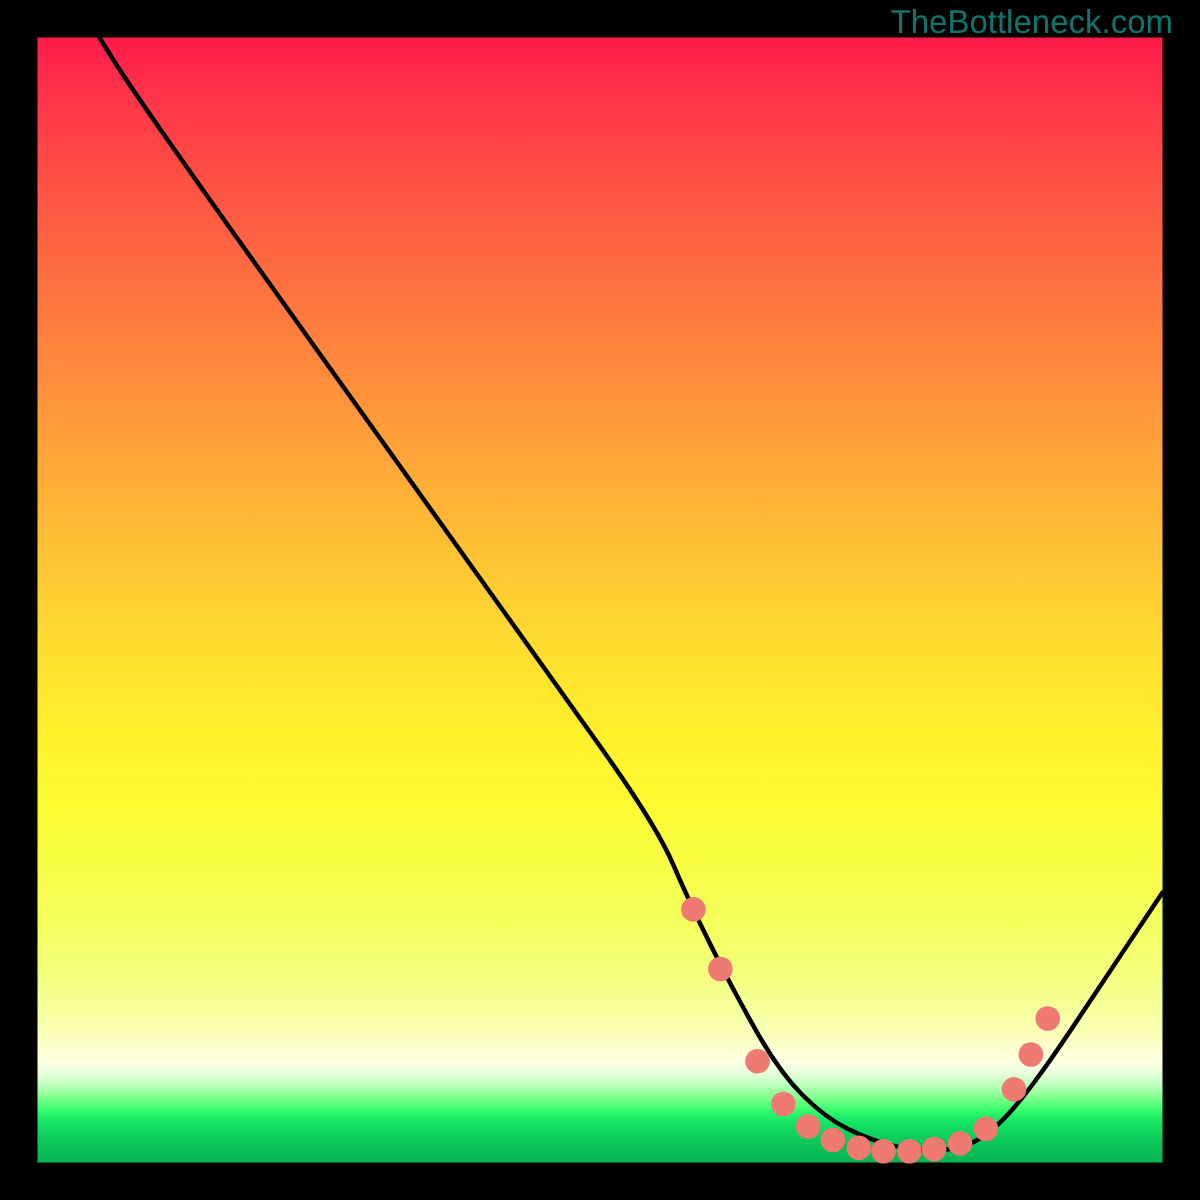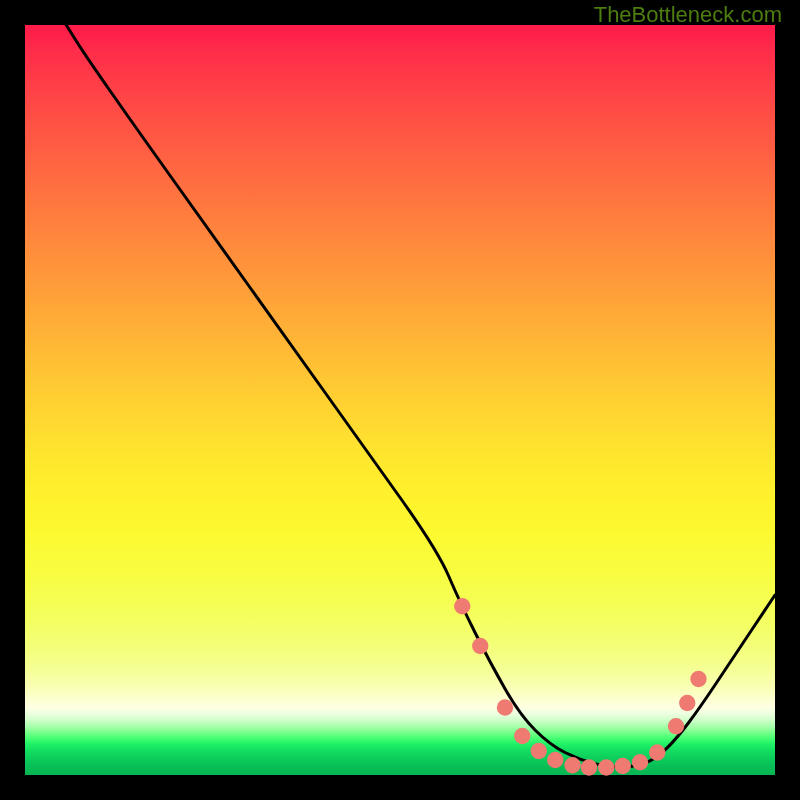--- a/index.html
+++ b/index.html
@@ -17,21 +17,21 @@
     background: #000000;
   }
   .watermark {
     position: absolute;
     top: 2px;
     right: 18px;
     z-index: 10;
     font-family: Arial, Helvetica, sans-serif;
     font-size: 22px;
     font-weight: 400;
-    color: #4d7c0f;
+    color: #0f766e;
     letter-spacing: 0px;
   }
   .plot-area {
     position: absolute;
     left: 25px;
     top: 25px;
     width: 750px;
     height: 750px;
   }
   .gradient-bg {

